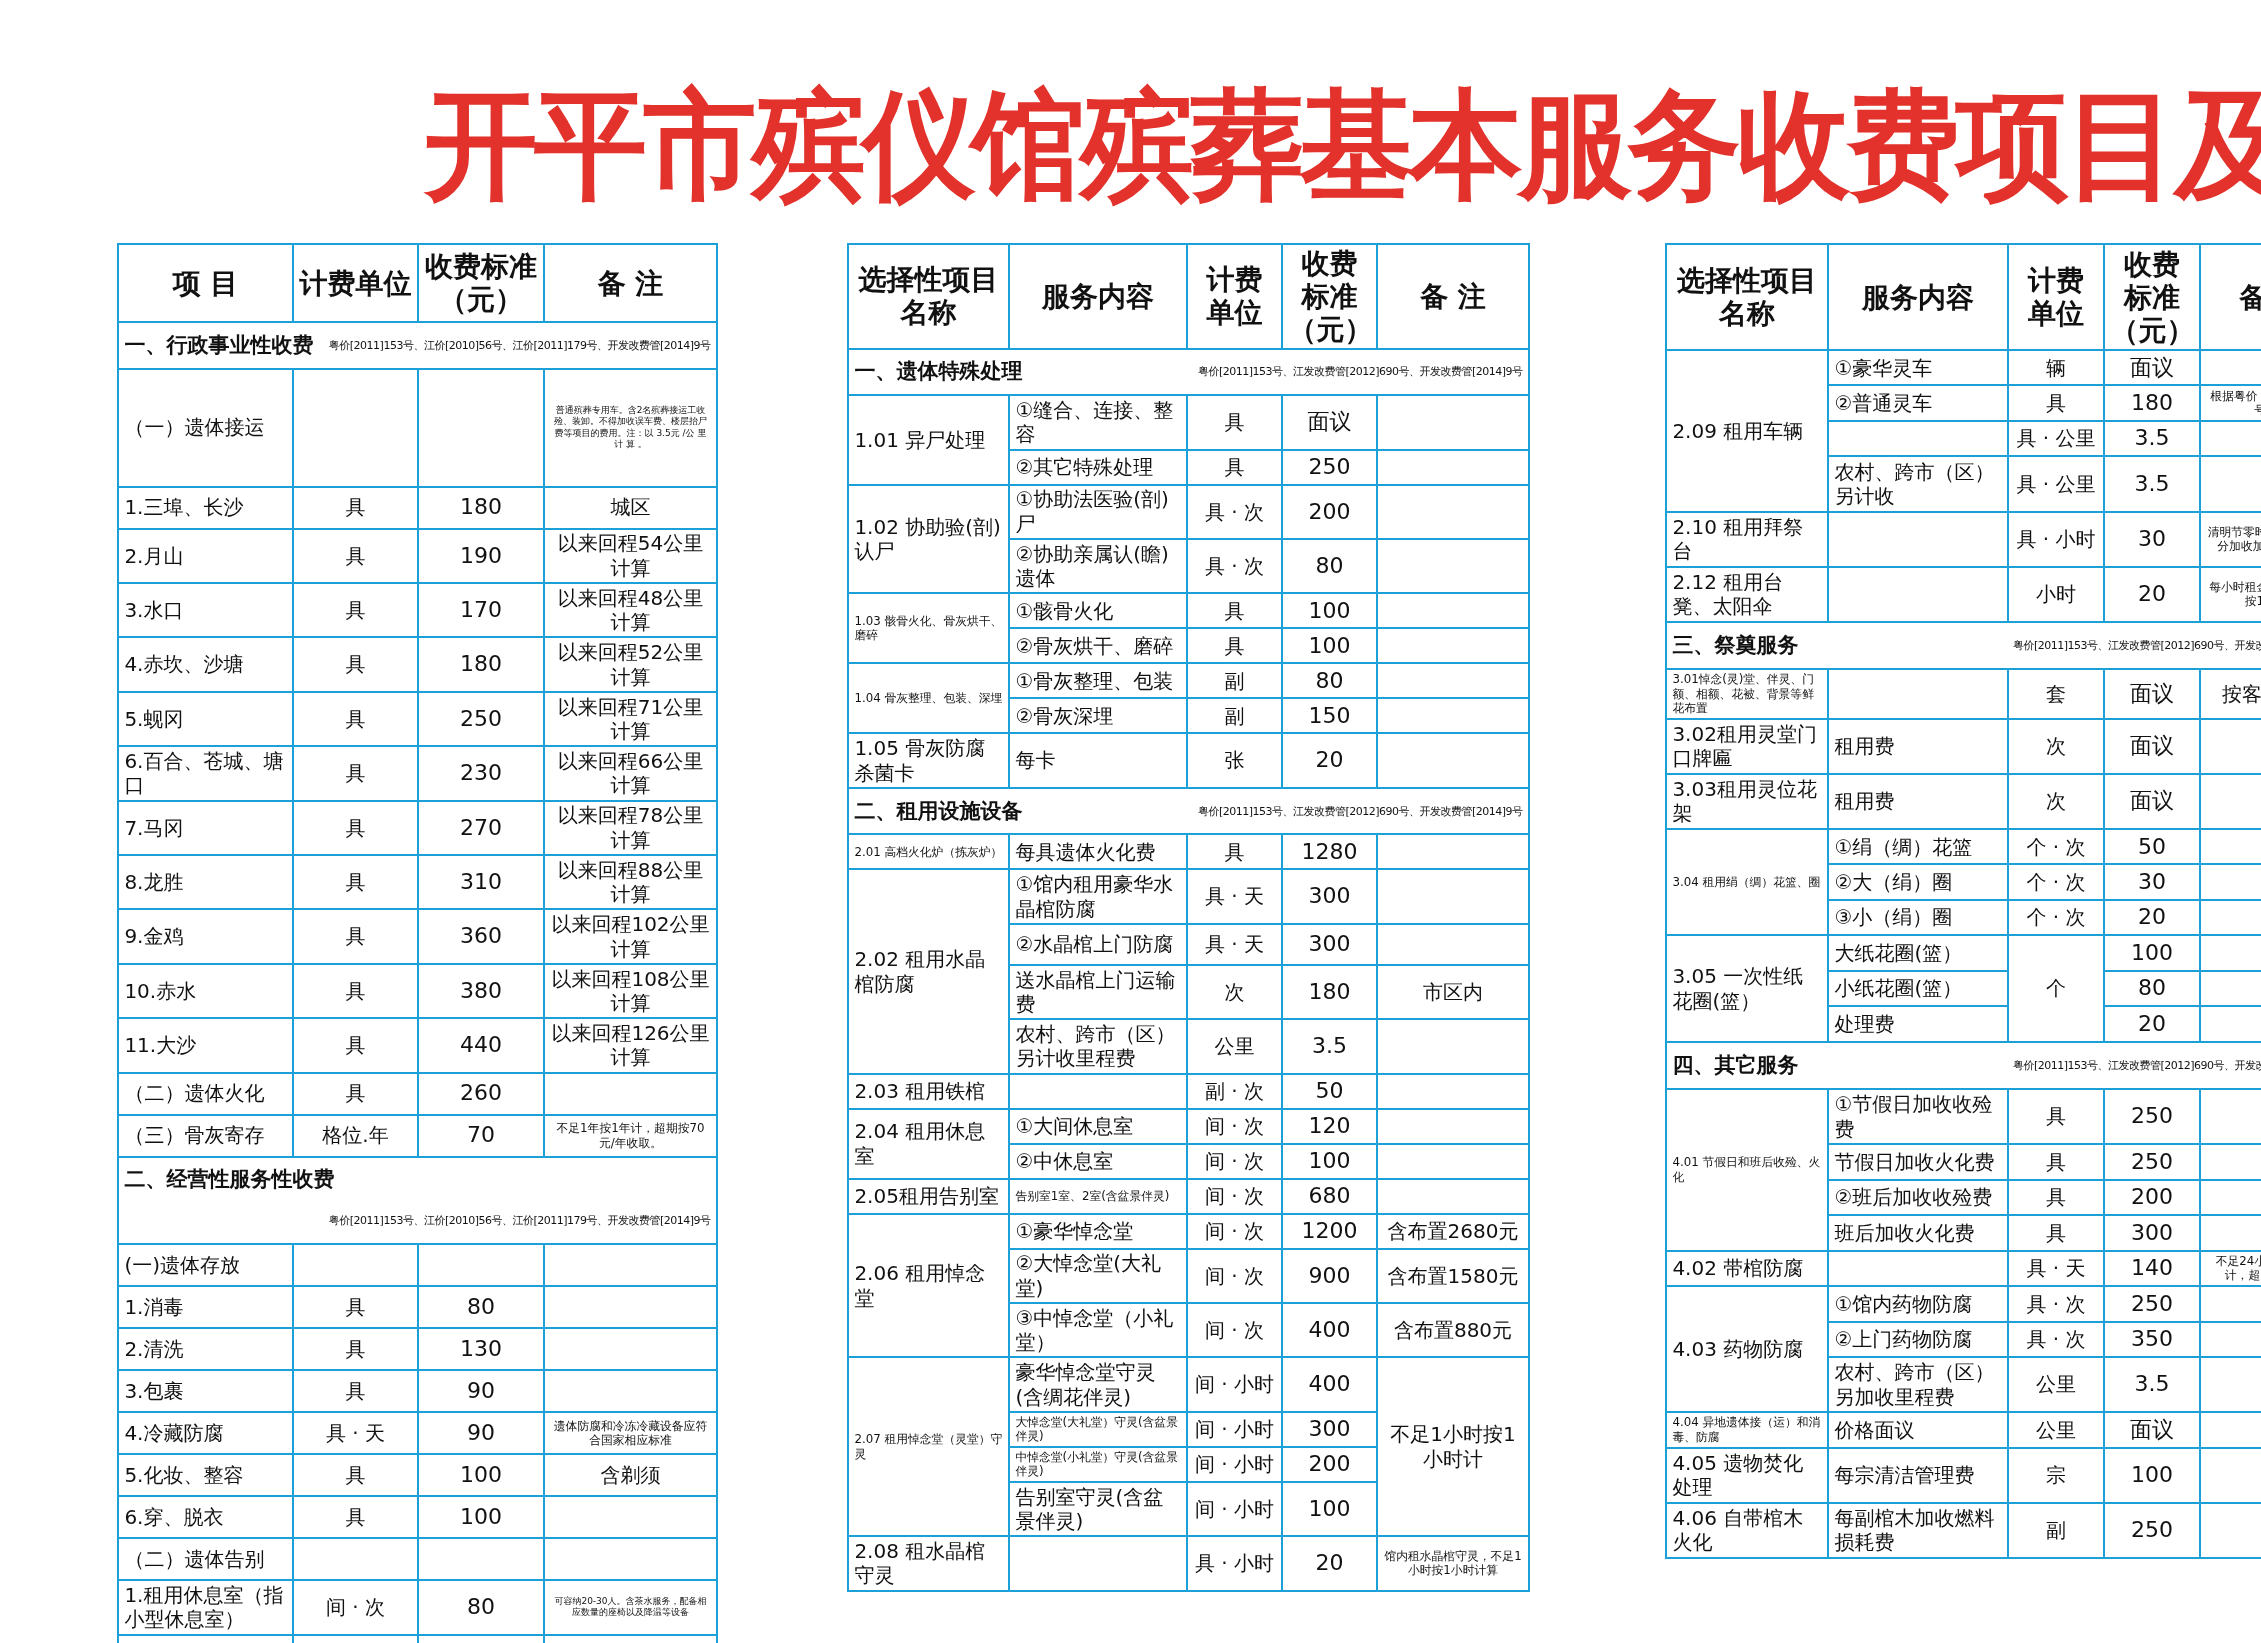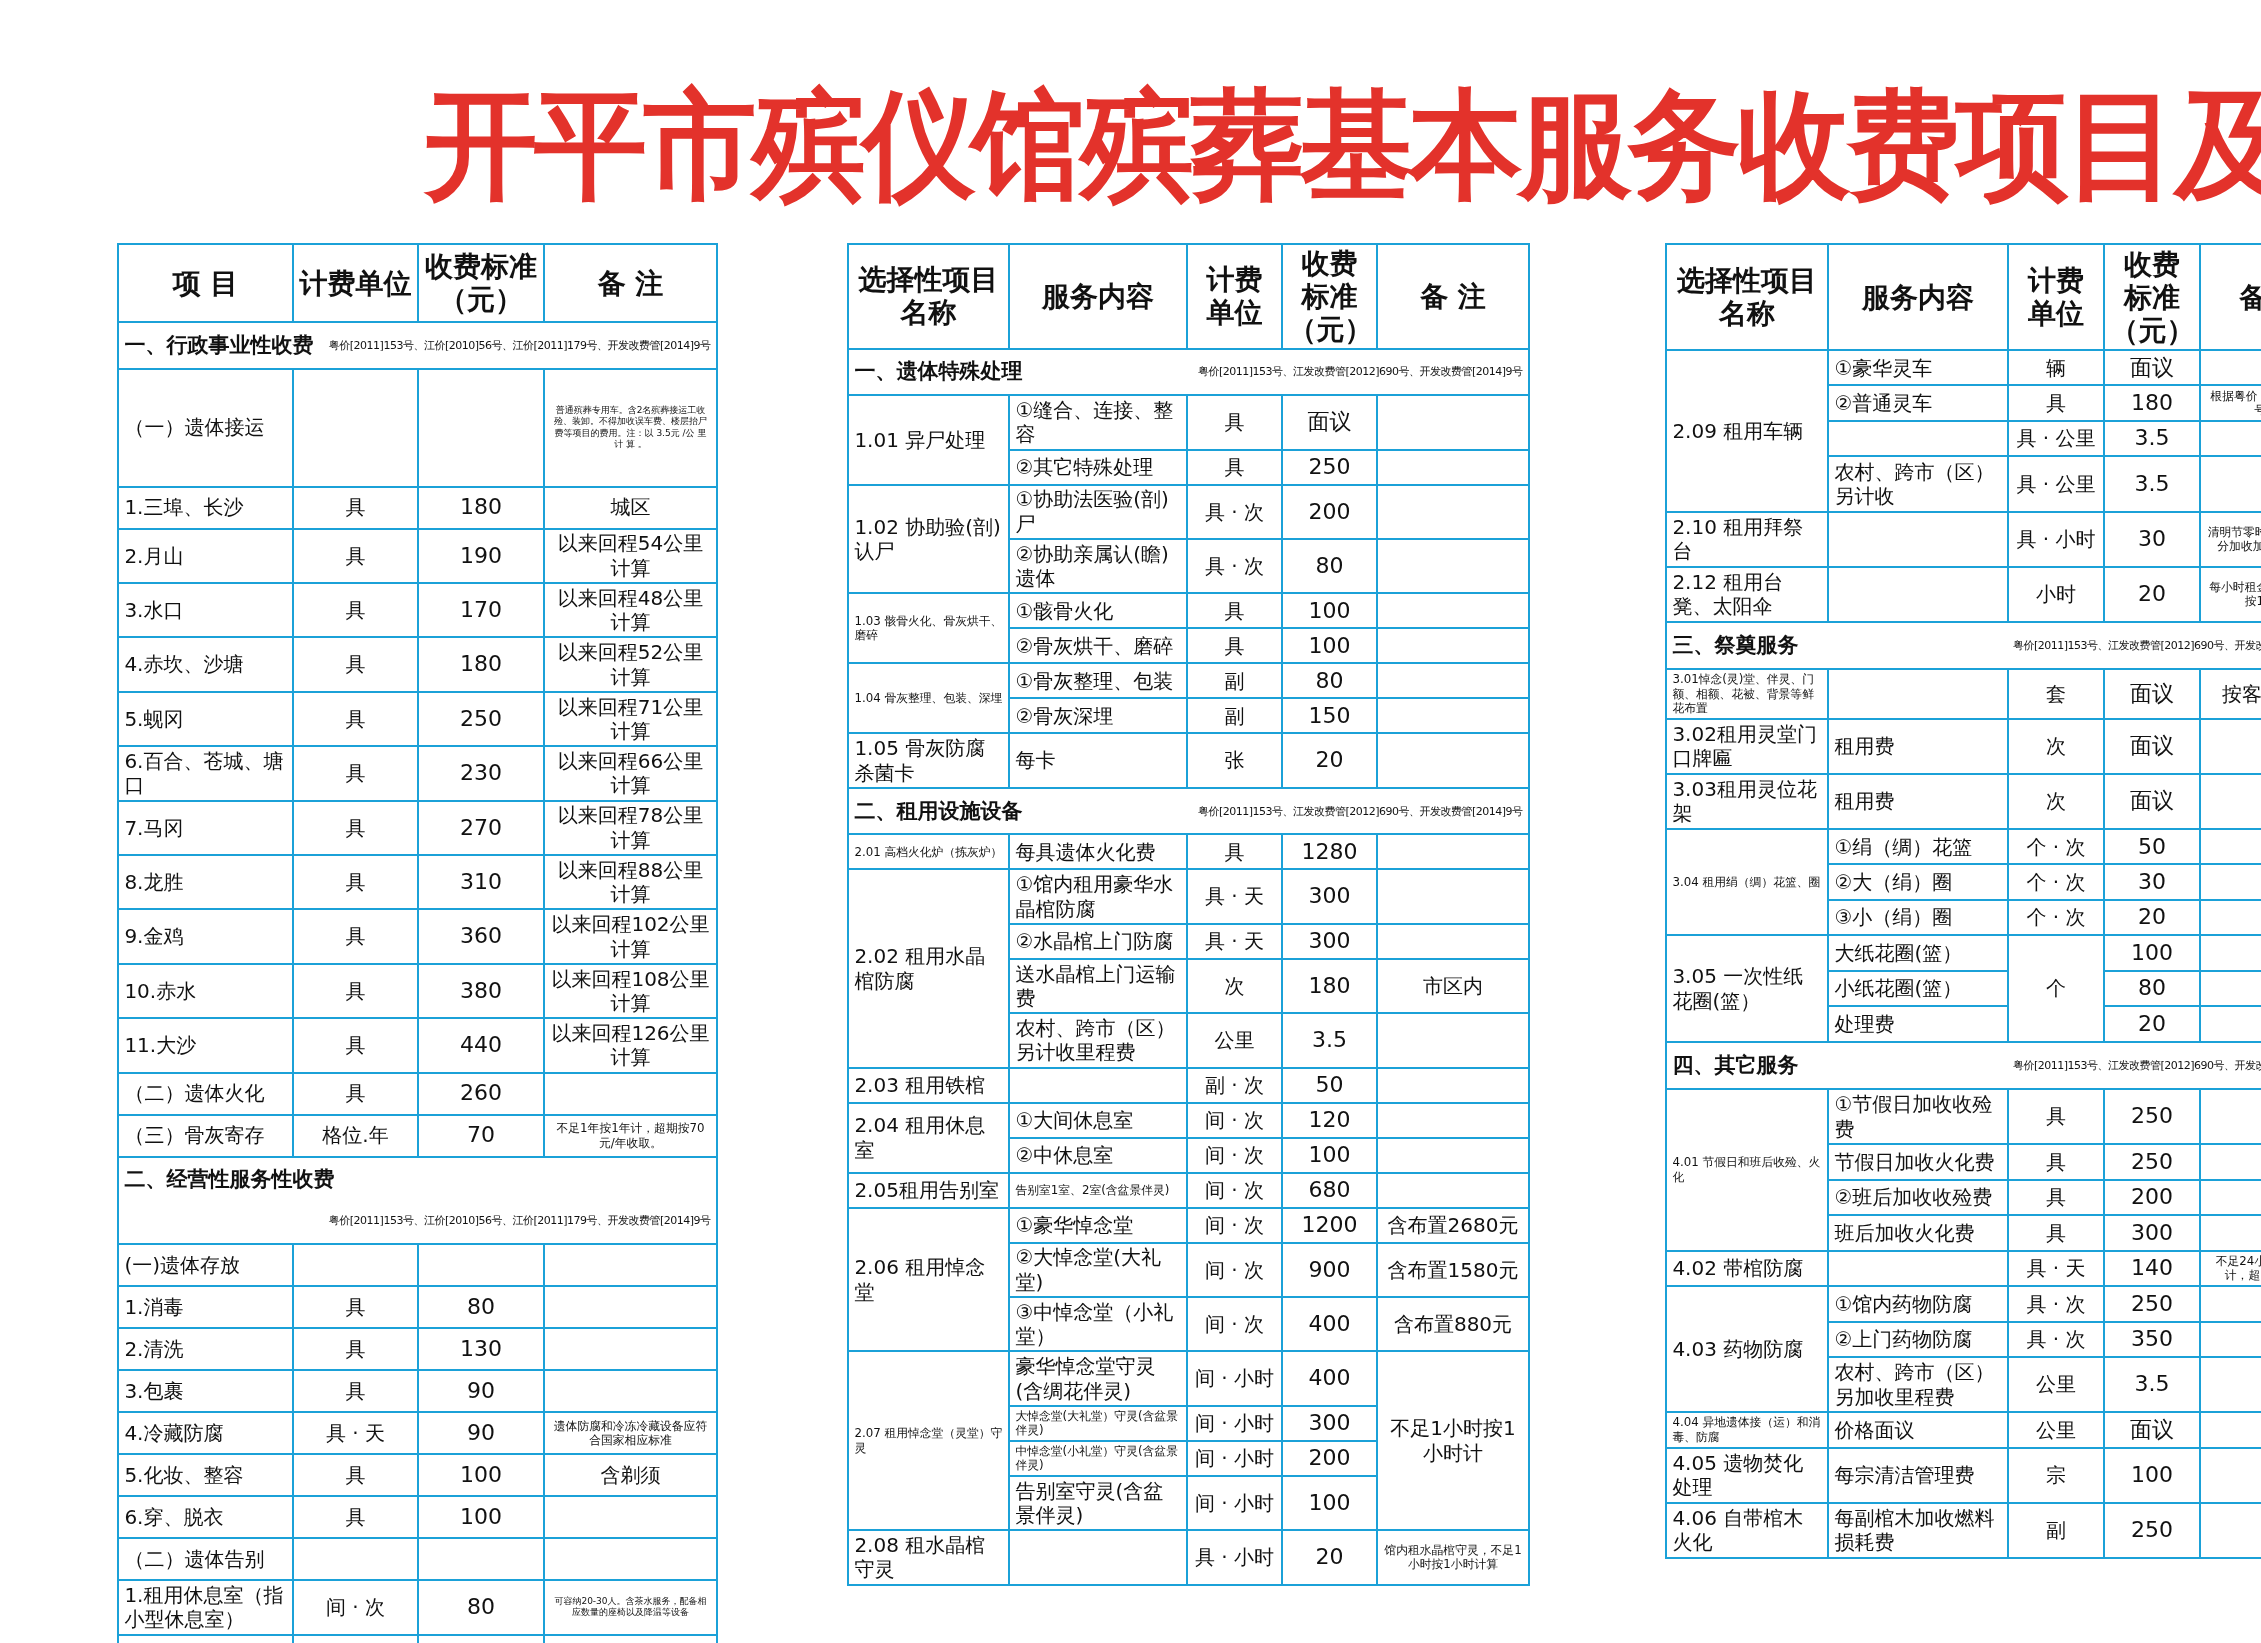--- a/index.html
+++ b/index.html
@@ -298,21 +298,21 @@
         <td class="num">1280</td>
         <td class="c"></td>
       </tr>
       <tr style="height: 35px;">
         <td rowspan="4">2.02 租用水晶棺防腐</td>
         <td>①馆内租用豪华水晶棺防腐</td>
         <td class="c">具 · 天</td>
         <td class="num">300</td>
         <td class="c"></td>
       </tr>
-      <tr style="height: 35px;">
+      <tr style="height: 41px;">
         <td>②水晶棺上门防腐</td>
         <td class="c">具 · 天</td>
         <td class="num">300</td>
         <td class="c"></td>
       </tr>
       <tr style="height: 35px;">
         <td>送水晶棺上门运输费</td>
         <td class="c">次</td>
         <td class="num">180</td>
         <td class="c">市区内</td>

